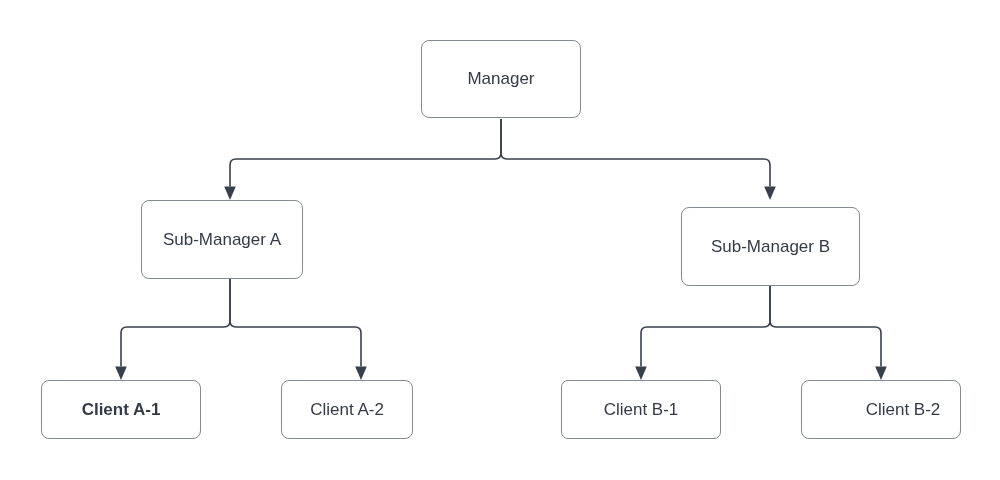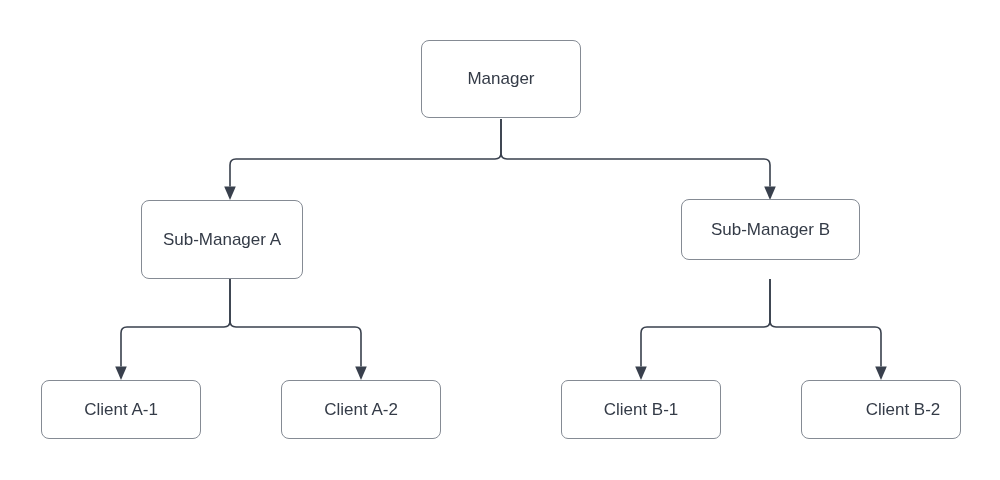--- a/index.html
+++ b/index.html
@@ -40,23 +40,23 @@
     border-radius: 8px;
     display: flex;
     align-items: center;
     justify-content: center;
     font-size: 17px;
     color: var(--text, #343b47);
     white-space: nowrap;
   }
   .node-manager   { left: 421px; top: 40px;  width: 160px; height: 78px; }
   .node-sub-a     { left: 141px; top: 200px; width: 162px; height: 79px; }
-  .node-sub-b     { left: 681px; top: 199px; width: 179px; height: 61px; }
-  .node-client-a1 { left: 41px;  top: 380px; width: 160px; height: 59px; }
-  .node-client-a2 { left: 281px; top: 380px; width: 160px; height: 59px; }
+  .node-sub-b     { left: 681px; top: 207px; width: 179px; height: 79px; }
+  .node-client-a1 { left: 41px;  top: 380px; width: 160px; height: 59px; font-weight: bold; }
+  .node-client-a2 { left: 281px; top: 380px; width: 132px; height: 59px; }
   .node-client-b1 { left: 561px; top: 380px; width: 160px; height: 59px; border-radius: 7px; }
   .node-client-b2 { left: 801px; top: 380px; width: 160px; height: 59px; padding-left: 44px; }
 </style>
 </head>
 <body>
 
 <div class="canvas">
 
   <svg class="connectors" viewBox="0 0 1000 480" xmlns="http://www.w3.org/2000/svg">
 

